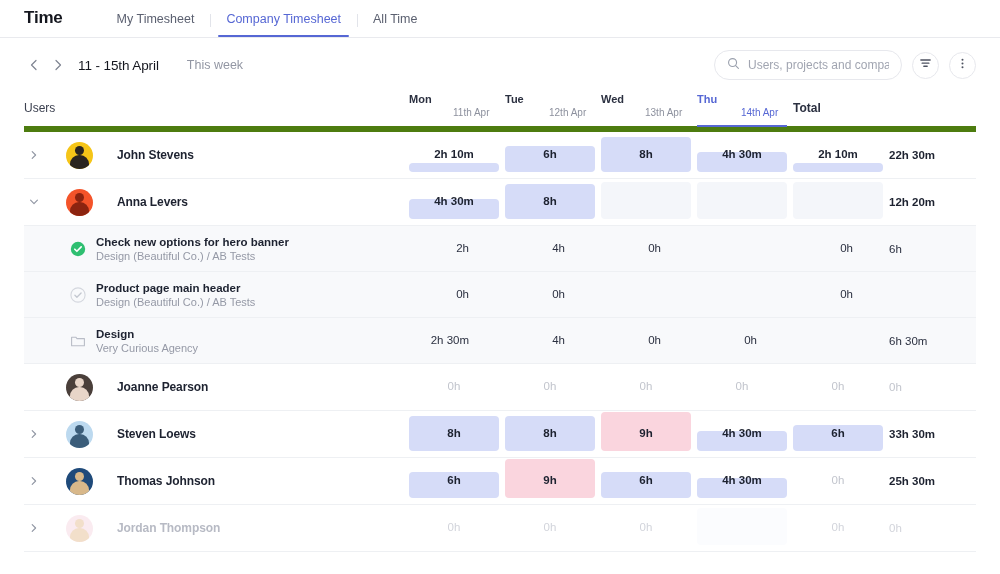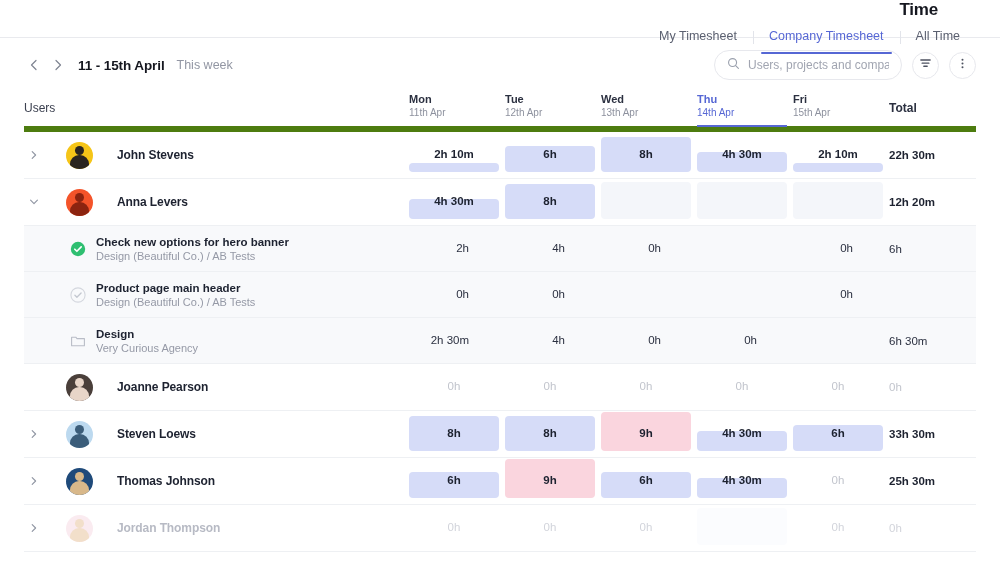--- a/index.html
+++ b/index.html
@@ -12,21 +12,20 @@
   }
 
   
   .topbar {
     height: 38px;
     display: flex;
     align-items: flex-end;
     padding: 0 24px;
     border-bottom: 1px solid #e9eaee;
     position: relative;
-    flex-direction: column;
   }
   .app-title {
     font-size: 17px;
     font-weight: bold;
     letter-spacing: -0.2px;
     padding-bottom: 9px;
     margin-right: 38px;
     color: #15171f;
   }
   .tabs { display: flex; align-items: flex-end; height: 100%; }
@@ -64,23 +63,23 @@
   }
   .navarrows { display: flex; gap: 4px; margin-right: 10px; }
   .arrow {
     width: 20px; height: 20px;
     display: flex; align-items: center; justify-content: center;
     cursor: pointer;
   }
   .arrow svg { display: block; }
   .daterange {
     font-size: 13.5px;
-    font-weight: bold;
+    font-weight: normal;
     color: #15171f;
-    margin-right: 12px;
+    margin-right: 28px;
     letter-spacing: -0.1px;
   }
   .weeklabel { font-size: 12.5px; color: #9296a3; }
   .subbar-right {
     margin-left: auto;
     display: flex;
     align-items: center;
     gap: 10px;
   }
   .searchbox {
@@ -124,21 +123,21 @@
   .daycol {
     width: 96px; flex: none;
     padding-bottom: 7px;
     position: relative;
   }
   .daycol .dname {
     font-size: 11px; font-weight: bold; color: #2b3040;
     line-height: 14px;
   }
   .daycol .ddate {
-    font-size: 10px; color: #8d919e; line-height: 13px;
+    font-size: 10px; color: #8d919e; line-height: 13px; margin-left: 44px;
   }
   .daycol.today .dname, .daycol.today .ddate { color: #5667d4; }
   .daycol.today::after {
     content: "";
     position: absolute;
     left: 0; right: 6px; bottom: -1px;
     height: 2px; background: #5667d4;
   }
   .col-total { width: 90px; flex: none; padding-bottom: 11px; }
   .col-total .hlabel { font-size: 12px; font-weight: bold; color: #2b3040; }
@@ -311,24 +310,20 @@
         <div class="ddate">12th Apr</div>
       </div>
       <div class="daycol">
         <div class="dname">Wed</div>
         <div class="ddate">13th Apr</div>
       </div>
       <div class="daycol today">
         <div class="dname">Thu</div>
         <div class="ddate">14th Apr</div>
       </div>
-      <div class="daycol">
-        <div class="dname">Fri</div>
-        <div class="ddate">15th Apr</div>
-      </div>
       <div class="col-total">
         <div class="hlabel">Total</div>
       </div>
     </div>
   <div id="tbody">
       <div class="row user">
         <div class="ucell">
           <div class="chev">
             <svg width="12" height="12" viewBox="0 0 12 12">
               <path d="M4.2 2.6 L7.6 6 L4.2 9.4" fill="none" stroke="#9096a3" stroke-width="1.15" stroke-linecap="round" stroke-linejoin="round"></path>

